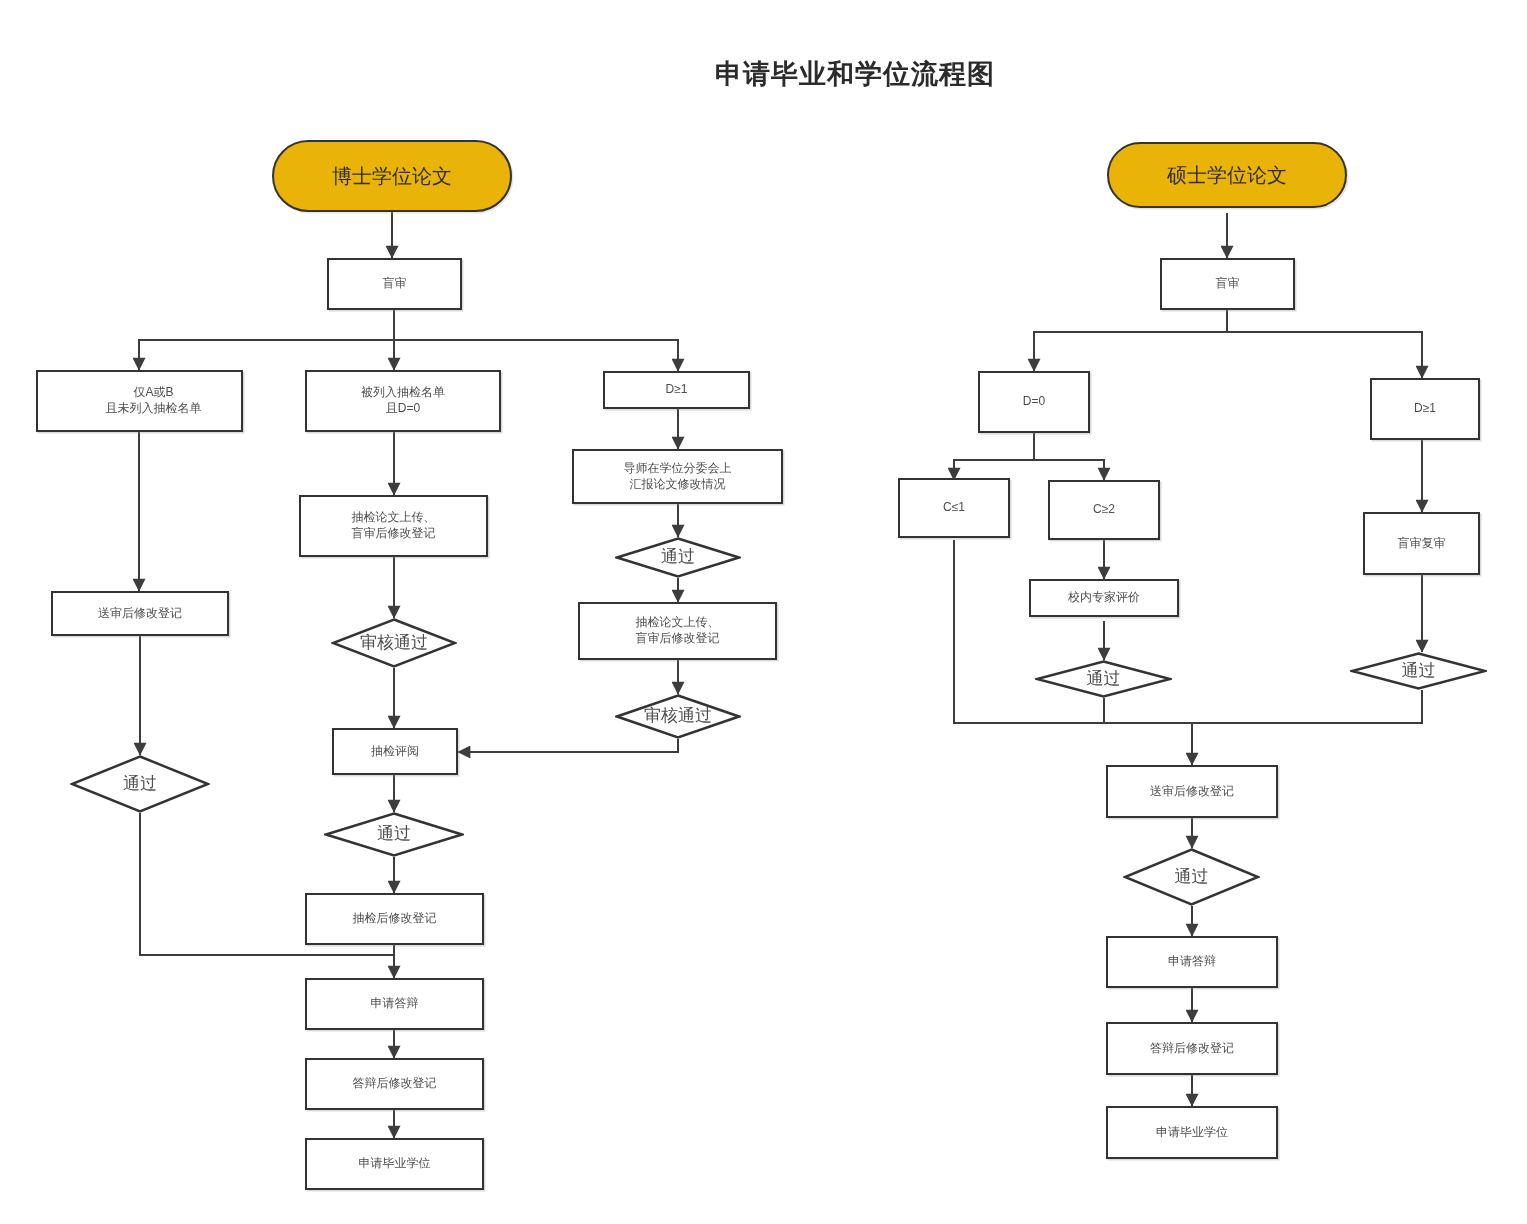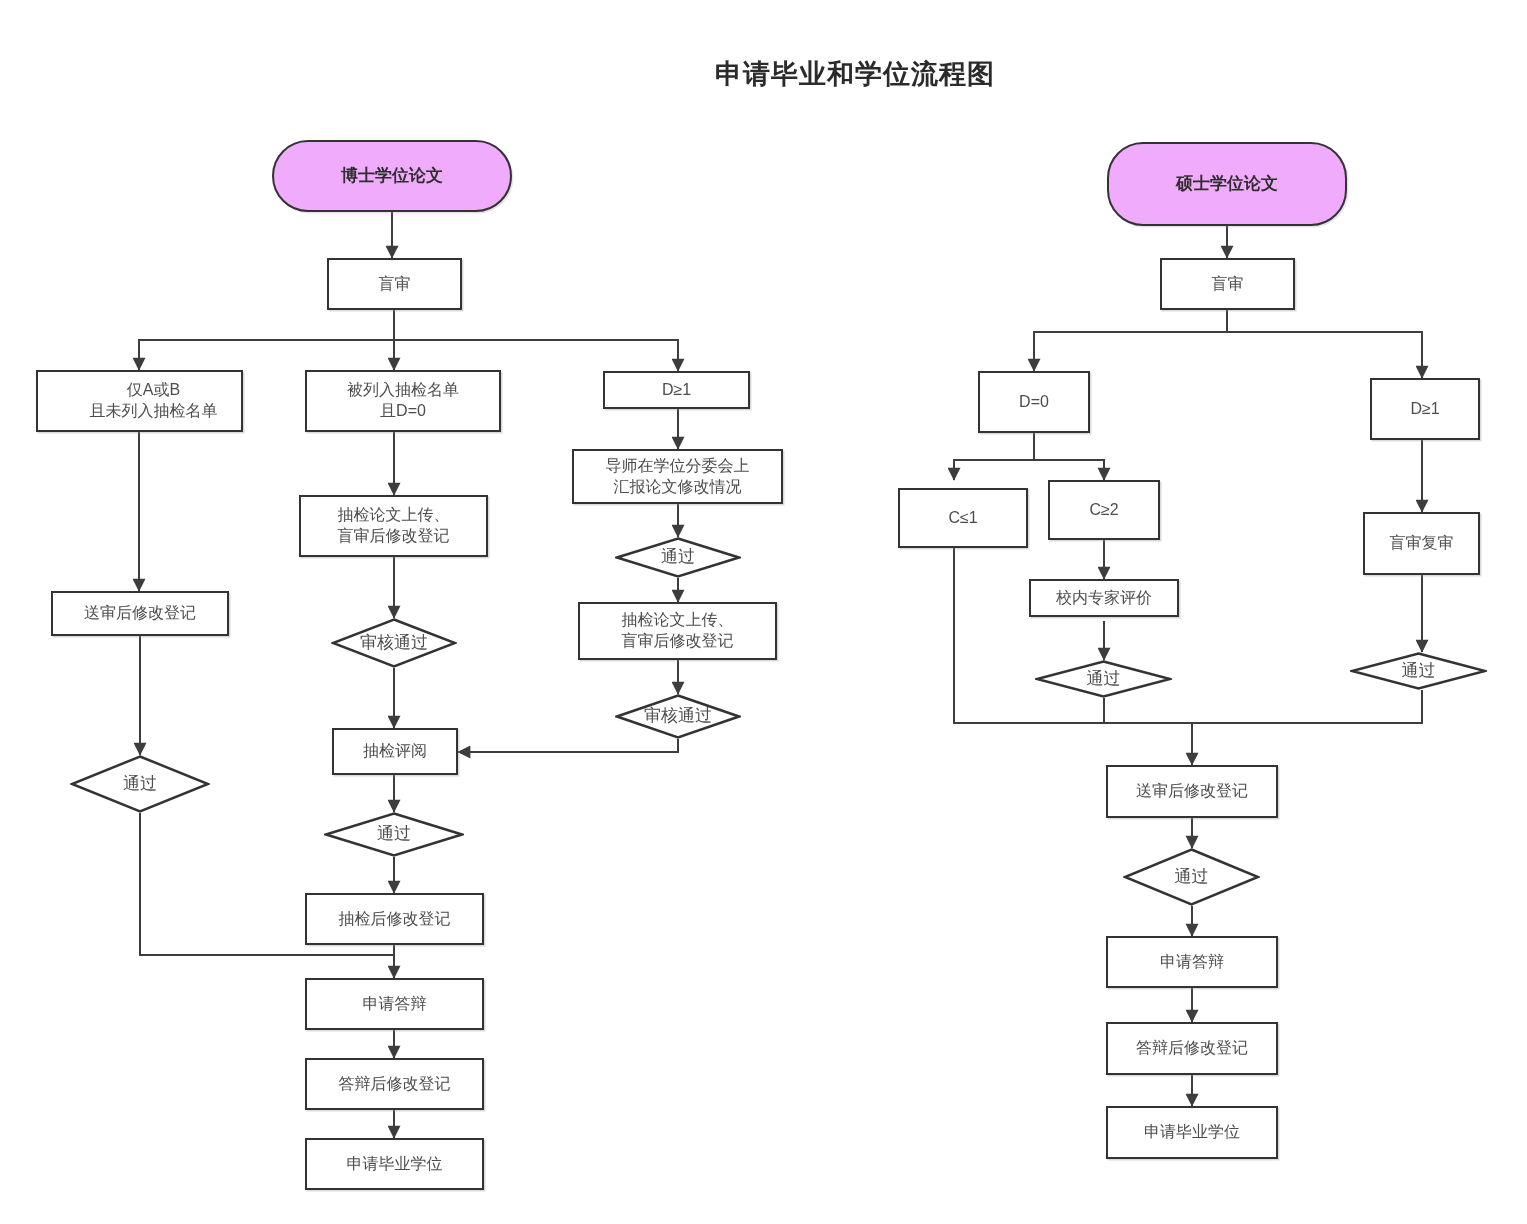--- a/index.html
+++ b/index.html
@@ -10,30 +10,30 @@
   #canvas{position:relative;width:1527px;height:1224px;background:var(--bg);overflow:hidden;}
   #edges{position:absolute;left:0;top:0;width:1527px;height:1224px;pointer-events:none;}
   #edges polyline{fill:none;stroke:var(--connector);stroke-width:2;}
   .page-title{
     position:absolute;top:56px;left:855px;transform:translateX(-50%);
     font-size:27px;font-weight:bold;color:var(--title);white-space:nowrap;letter-spacing:1px;
   }
   .node{
     position:absolute;display:flex;align-items:center;justify-content:center;
     box-sizing:border-box;text-align:center;color:var(--text);
-    font-size:16px;line-height:1.3;white-space:pre-line;
+    font-size:12px;line-height:1.3;white-space:pre-line;
   }
   .node .label{position:relative;z-index:2;}
   .process{
     background:#fff;border:2px solid var(--stroke);
     box-shadow:1.5px 1.5px 0 rgba(150,150,150,.35);
   }
   .terminator{
-    background:#f0abfc;border:2px solid var(--stroke);border-radius:36px;
-    font-weight:bold;font-size:17px;color:#2e2e2e;
+    background:#eab308;border:2px solid var(--stroke);border-radius:36px;
+    font-weight:normal;font-size:20px;color:#2e2e2e;
     box-shadow:1.5px 1.5px 0 rgba(150,150,150,.25);
   }
   .decision{background:transparent;font-size:17px;}
   .decision svg{position:absolute;left:0;top:0;z-index:1;}
   .decision polygon{fill:#fff;stroke:var(--stroke);stroke-width:2.5;stroke-linejoin:miter;}
 </style>
 </head>
 <body>
 
 <div id="canvas">
@@ -110,25 +110,25 @@
           <polygon points="70,1.5 138,22.5 70,43.5 2,22.5"></polygon>
         </svg><span class="label">通过</span></div>
       <div class="node process" style="left: 305px; top: 893px; width: 179px; height: 52px;"><span class="label">抽检后修改登记</span></div>
       <div class="node process" style="left: 305px; top: 978px; width: 179px; height: 52px;"><span class="label">申请答辩</span></div>
       <div class="node process" style="left: 305px; top: 1058px; width: 179px; height: 52px;"><span class="label">答辩后修改登记</span></div>
       <div class="node process" style="left: 305px; top: 1138px; width: 179px; height: 52px;"><span class="label">申请毕业学位</span></div>
       <div class="node process" style="left: 51px; top: 591px; width: 178px; height: 45px;"><span class="label">送审后修改登记</span></div>
       <div class="node decision" style="left: 70px; top: 755px; width: 140px; height: 58px;"><svg width="140" height="58" viewBox="0 0 140 58">
           <polygon points="70,1.5 138,29 70,56.5 2,29"></polygon>
         </svg><span class="label">通过</span></div>
-      <div class="node terminator" style="left: 1107px; top: 142px; width: 240px; height: 84px; justify-content: center;"><span class="label">硕士学位论文</span></div>
+      <div class="node terminator" style="left: 1107px; top: 142px; width: 240px; height: 66px; justify-content: center;"><span class="label">硕士学位论文</span></div>
       <div class="node process" style="left: 1160px; top: 258px; width: 135px; height: 52px;"><span class="label">盲审</span></div>
       <div class="node process" style="left: 978px; top: 371px; width: 112px; height: 62px;"><span class="label">D=0</span></div>
       <div class="node process" style="left: 1370px; top: 378px; width: 110px; height: 62px;"><span class="label">D≥1</span></div>
-      <div class="node process" style="left: 898px; top: 488px; width: 130px; height: 60px;"><span class="label">C≤1</span></div>
+      <div class="node process" style="left: 898px; top: 478px; width: 112px; height: 60px;"><span class="label">C≤1</span></div>
       <div class="node process" style="left: 1048px; top: 480px; width: 112px; height: 60px;"><span class="label">C≥2</span></div>
       <div class="node process" style="left: 1029px; top: 579px; width: 150px; height: 38px;"><span class="label">校内专家评价</span></div>
       <div class="node decision" style="left: 1035px; top: 660px; width: 137px; height: 38px;"><svg width="137" height="38" viewBox="0 0 137 38">
           <polygon points="68.5,1.5 135,19 68.5,36.5 2,19"></polygon>
         </svg><span class="label">通过</span></div>
       <div class="node process" style="left: 1363px; top: 512px; width: 117px; height: 63px;"><span class="label">盲审复审</span></div>
       <div class="node decision" style="left: 1350px; top: 652px; width: 137px; height: 38px;"><svg width="137" height="38" viewBox="0 0 137 38">
           <polygon points="68.5,1.5 135,19 68.5,36.5 2,19"></polygon>
         </svg><span class="label">通过</span></div>
       <div class="node process" style="left: 1106px; top: 765px; width: 172px; height: 53px;"><span class="label">送审后修改登记</span></div>

